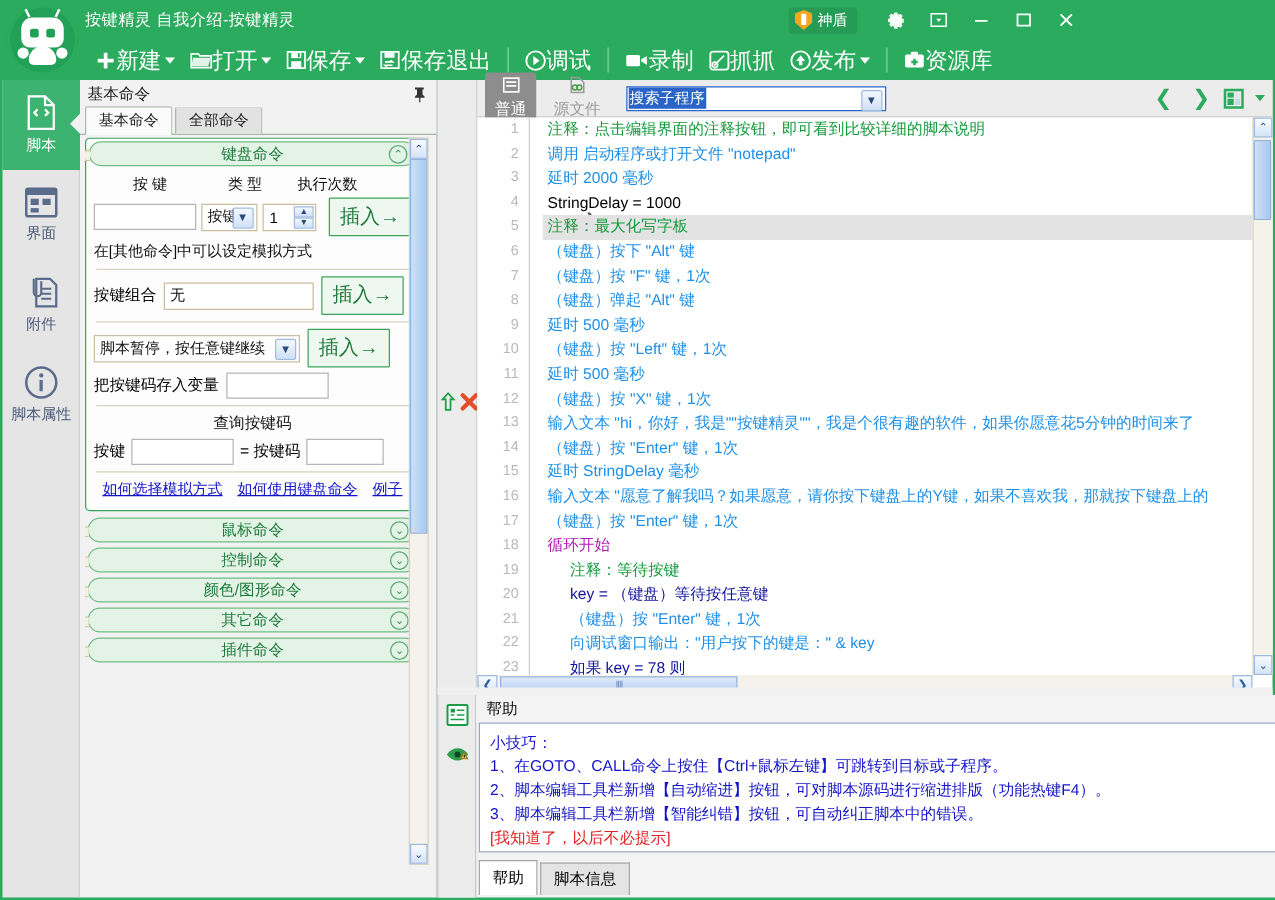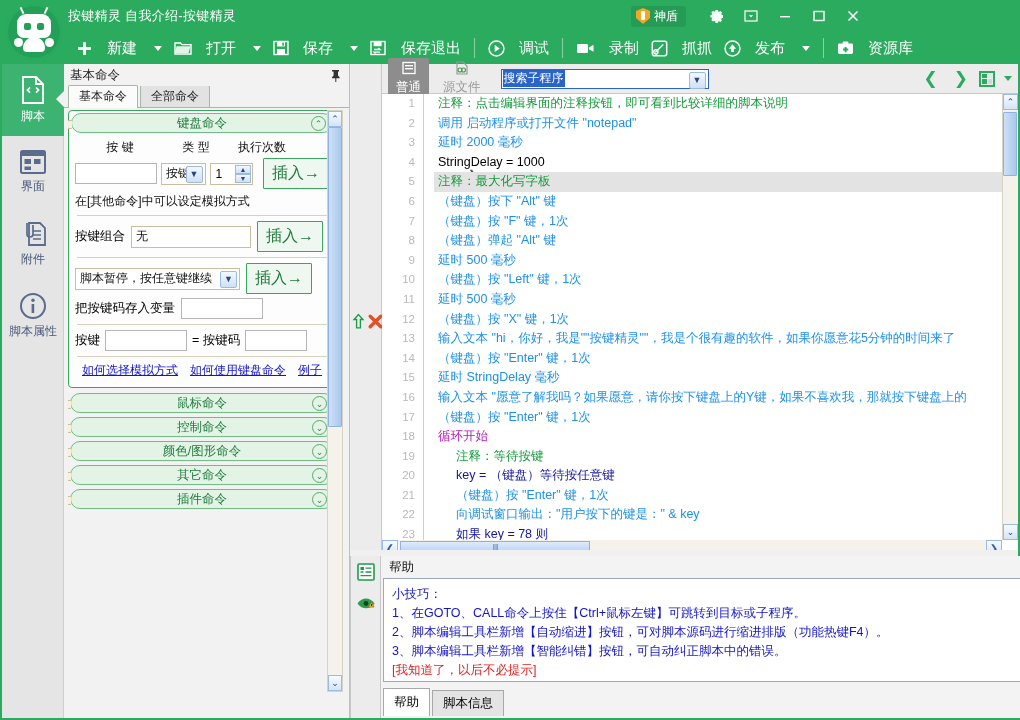--- a/index.html
+++ b/index.html
@@ -70,21 +70,21 @@
     color: #fff; cursor: pointer;
   }
   .tb-icon svg { display: block; }
 
   
   .toolbar {
     position: absolute; left: 0; top: 32px; width: 1020px; height: 32px;
     background: #2aab5d; display: flex; align-items: center; padding-left: 70px;
   }
   .tbtn {
-    display: flex; align-items: center; gap: 14px; color: #fff; font-size: 15px;
+    display: flex; align-items: center; gap: 0; color: #fff; font-size: 18px;
     padding: 3px 6px; cursor: pointer; white-space: nowrap;
   }
   .caret-d {
     width: 0; height: 0; border-left: 4px solid transparent; border-right: 4px solid transparent;
     border-top: 5px solid #fff; margin-left: 3px;
   }
   .tsep { width: 1px; height: 20px; background: rgba(255,255,255,.45); margin: 0 7px; }
 
   
   .rail {
@@ -528,20 +528,21 @@
               <span>脚本暂停，按任意键继续</span>
               <span class="sel-arrow">▼</span>
             </div>
             <div class="insbtn">插入→</div>
           </div>
           <div class="row" style="gap:6px;margin-top:4px">
             <span style="font-size:12.5px">把按键码存入变量</span>
             <input class="txtin" style="width: 82px;" value="">
           </div>
           <div class="hr-l"></div>
+          <div class="centered">查询按键码</div>
           <div class="row" style="gap:5px">
             <span style="font-size:12.5px">按键</span>
             <input class="txtin" style="width: 82px;" value="">
             <span style="font-size:12.5px">= 按键码</span>
             <input class="txtin" style="width: 62px;" value="">
           </div>
           <div class="hr-l"></div>
           <div class="links">
             <a>如何选择模拟方式</a>
             <a>如何使用键盘命令</a>

